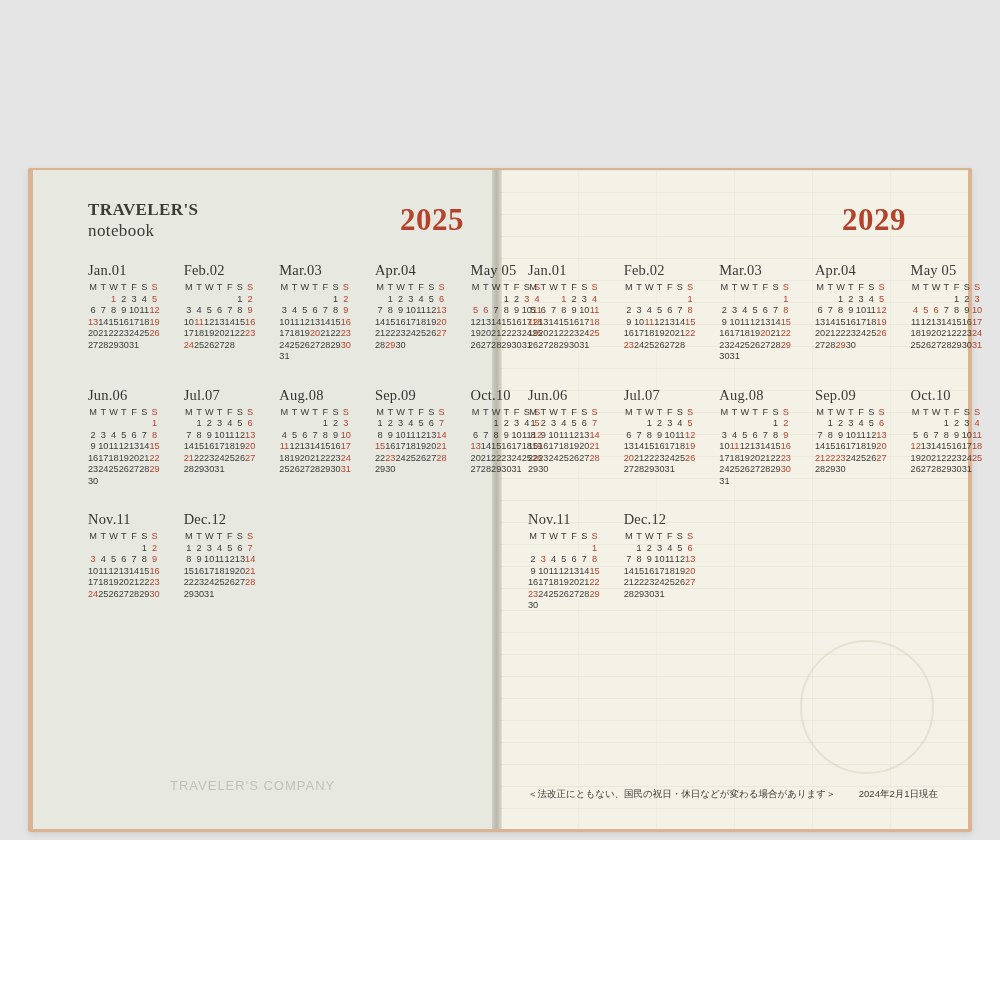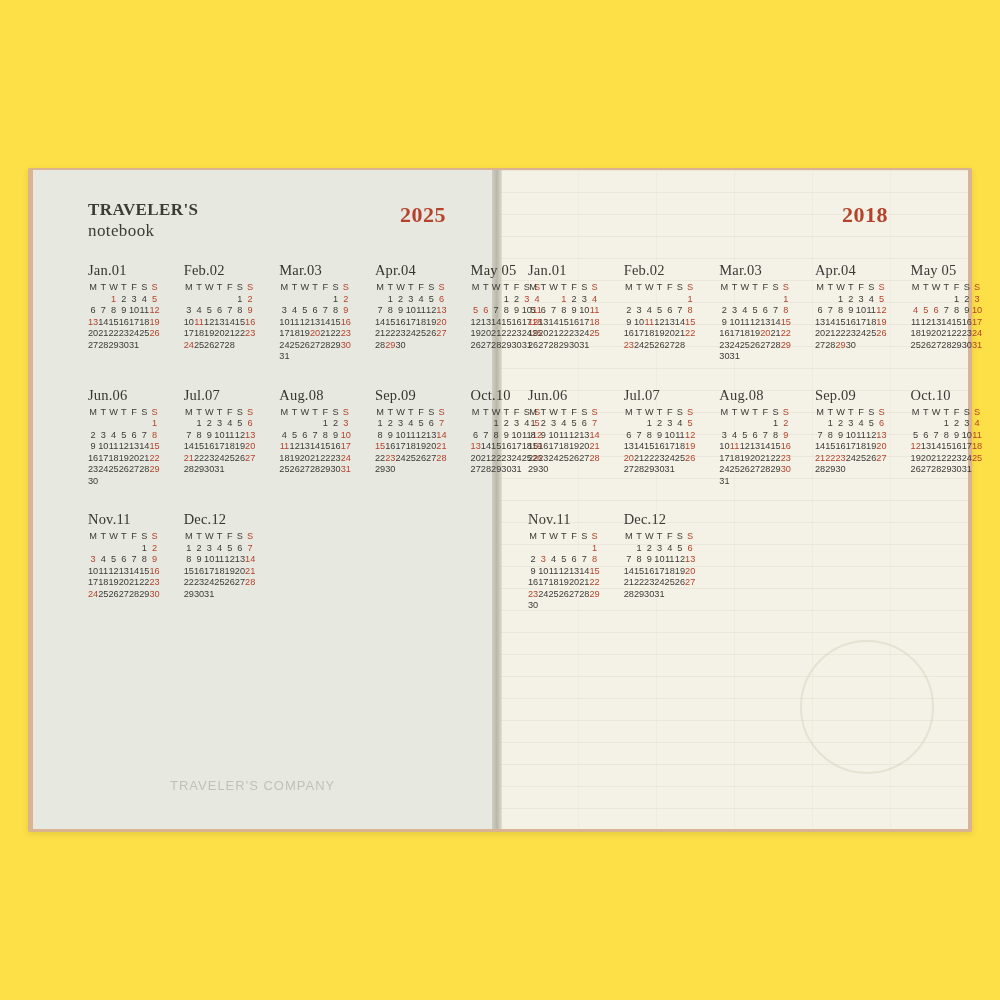--- a/index.html
+++ b/index.html
@@ -6,22 +6,22 @@
     margin: 0;
     padding: 0;
     background: #ffffff;
     width: 1000px;
     height: 1000px;
     font-family: "Liberation Serif", serif;
   }
   #page {
     position: relative;
     width: 1000px;
-    height: 1000px;
-    background: #fde047;
+    height: 840px;
+    background: #e5e5e5;
     overflow: hidden;
   }
   
   .book {
     position: absolute;
     left: 28px;
     top: 168px;
     width: 944px;
     height: 664px;
     background: #d9b392;
@@ -84,21 +84,21 @@
     color: #3c3b36;
     font-family: "Liberation Serif", serif;
     letter-spacing: 0.4px;
   }
   .brand .l1 { font-size: 17px; font-weight: bold; }
   .brand .l2 { font-size: 17px; font-weight: normal; margin-top: 1px; }
 
   .year {
     position: absolute;
     font-family: "Liberation Serif", serif;
-    font-size: 22px;
+    font-size: 31px;
     font-weight: bold;
     color: #b4422c;
     letter-spacing: 0.5px;
   }
   .year-left { left: 400px; top: 202px; }
   .year-right { left: 842px; top: 202px; }
 
   
   .cal-grid {
     position: absolute;
@@ -172,21 +172,21 @@
   <div class="spine"></div>
   <div class="ghost"></div>
   <div class="ghost-stamp"></div>
 
   <div class="brand">
     <div class="l1">TRAVELER'S</div>
     <div class="l2">notebook</div>
   </div>
 
   <div class="year year-left">2025</div>
-  <div class="year year-right">2018</div>
+  <div class="year year-right">2029</div>
 
   <div class="cal-grid cal-left left-page" id="cal-left">
       <div class="month">
         <div class="month-name">Jan.01</div>
         <table class="m">
           <thead>
             <tr>
               <th>M</th>
               <th>T</th>
               <th>W</th>
@@ -1738,14 +1738,18 @@
               <td></td>
               <td></td>
             </tr>
           </tbody>
         </table>
       </div>
     </div>
 
   <div class="faint-bottom">TRAVELER'S COMPANY</div>
 
+  <div class="footnote">
+    <span>＜法改正にともない、国民の祝日・休日などが変わる場合があります＞</span>
+    <span>2024年2月1日現在</span>
+  </div>
 
 </div>
 
 </body></html>

